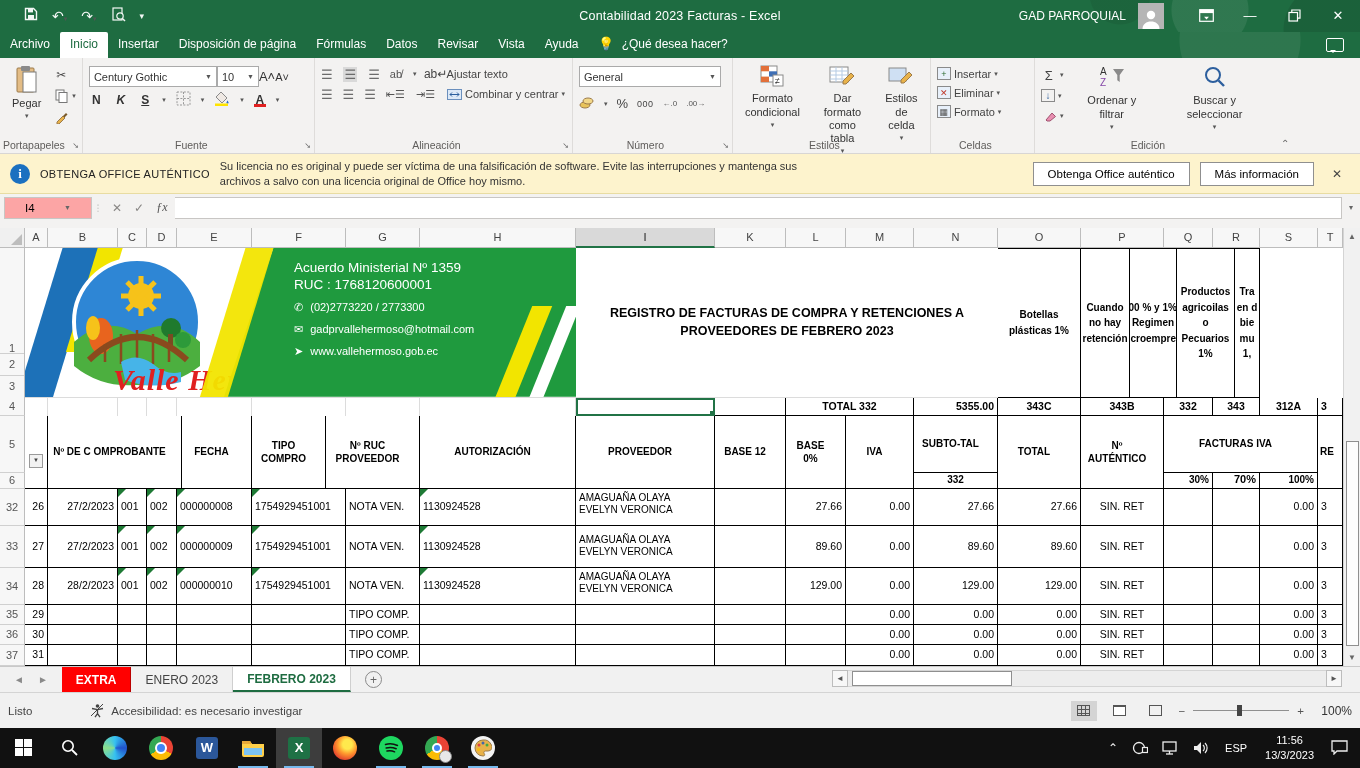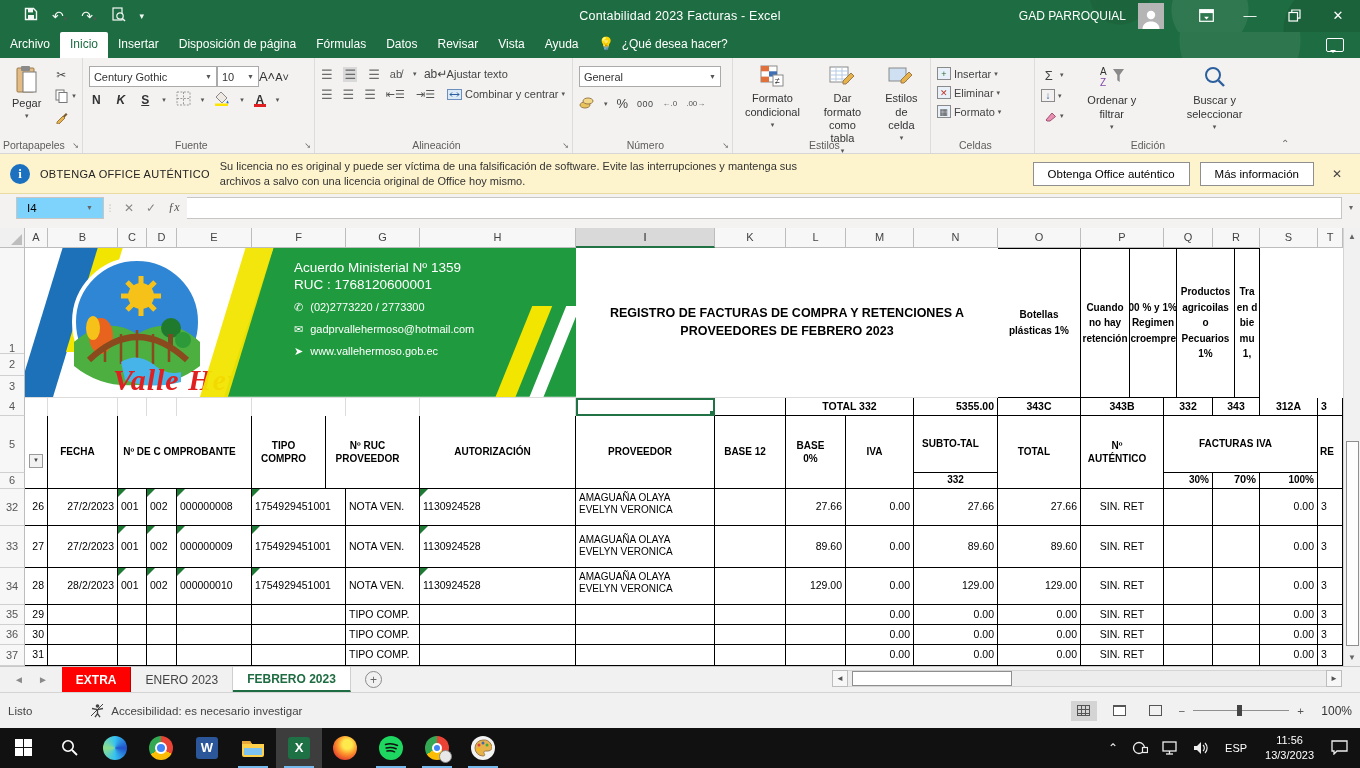--- a/index.html
+++ b/index.html
@@ -61,21 +61,21 @@
   .license{height:42px;background:#fdf3cd;border-bottom:1px solid #e8dca2;display:flex;align-items:center;padding:0 10px;gap:10px}
   .info-ico{width:20px;height:20px;border-radius:50%;background:#1b70c0;color:#fff;font-size:13px;font-weight:bold;display:flex;align-items:center;justify-content:center;font-family:"Liberation Serif",serif;flex:0 0 auto}
   .lic-label{font-size:11px;letter-spacing:.3px;white-space:nowrap;color:#222}
   .lic-msg{font-size:11px;color:#333;line-height:1.35;max-width:620px}
   .lic-btns{margin-left:auto;display:flex;gap:10px;align-items:center}
   .lic-btn{background:#fff;border:1px solid #8f8f8f;font-size:11.5px;padding:5px 14px;white-space:nowrap}
   .lic-x{font-size:12px;color:#444;padding:0 8px}
 
   
   .fbar{height:36px;background:#f3f2f1;display:flex;align-items:flex-start;padding:3px 0 0 0}
-  .namebox{width:88px;height:22px;background:#7dd3fc;border:1px solid #c8c6c4;display:flex;align-items:center;font-size:11.5px;padding:0 10px;margin-left:16px}
+  .namebox{width:88px;height:22px;background:#fca5a5;border:1px solid #c8c6c4;display:flex;align-items:center;font-size:11.5px;padding:0 20px;margin-left:4px}
   .namebox .arr{margin-left:auto;font-size:7px;color:#666}
   .fsep{width:12px;height:22px;display:flex;align-items:center;justify-content:center;color:#b5b3b1;font-size:9px}
   .fx-ic{display:flex;align-items:center;gap:12px;padding:0 8px;height:22px;color:#8a8886;font-size:12px}
   .fx-ic .fx{font-style:italic;font-family:"Liberation Serif",serif;color:#555}
   .finput{flex:1;height:22px;background:#fff;border:1px solid #c8c6c4;border-left:none}
   .fbar .endarr{width:18px;height:22px;display:flex;align-items:center;justify-content:center;color:#666;font-size:8px}
 
   
   .sheetwrap{height:438px;display:flex;position:relative;background:#fff}
   .gridarea{width:1343px}
@@ -599,22 +599,22 @@
       </div>
 
       <div class="rowflex" style="height:73px">
         <div style="width:25px;display:flex;flex-direction:column">
           <div class="gut" style="width:25px;height:57px">5</div>
           <div class="gut" style="width:25px;height:16px">6</div>
         </div>
         <div class="cell wa">
             <span class="flt" style="right:4px"></span>
           </div>
+        <div class="cell wce hdr">Nº DE C OMPROBANTE</div>
         <div class="cell wb hdr">FECHA</div>
-        <div class="cell wce hdr">Nº DE C OMPROBANTE</div>
         <div class="cell wg hdr">TIPO COMPRO</div>
         <div class="cell wf hdr">Nº RUC PROVEEDOR</div>
         <div class="cell wh hdr">AUTORIZACIÓN</div>
         <div class="cell wi hdr">PROVEEDOR</div>
         <div class="cell wk hdr">BASE 12</div>
         <div class="cell wl hdr">BASE 0%</div>
         <div class="cell wm hdr">IVA</div>
         <div style="width:84px;display:flex;flex-direction:column">
           <div class="cell hdr" style="width:84px;height:57px">SUBTO-TAL</div>
           <div class="cell bold ac vctr" style="width:84px;height:16px;font-size:10px">332</div>

